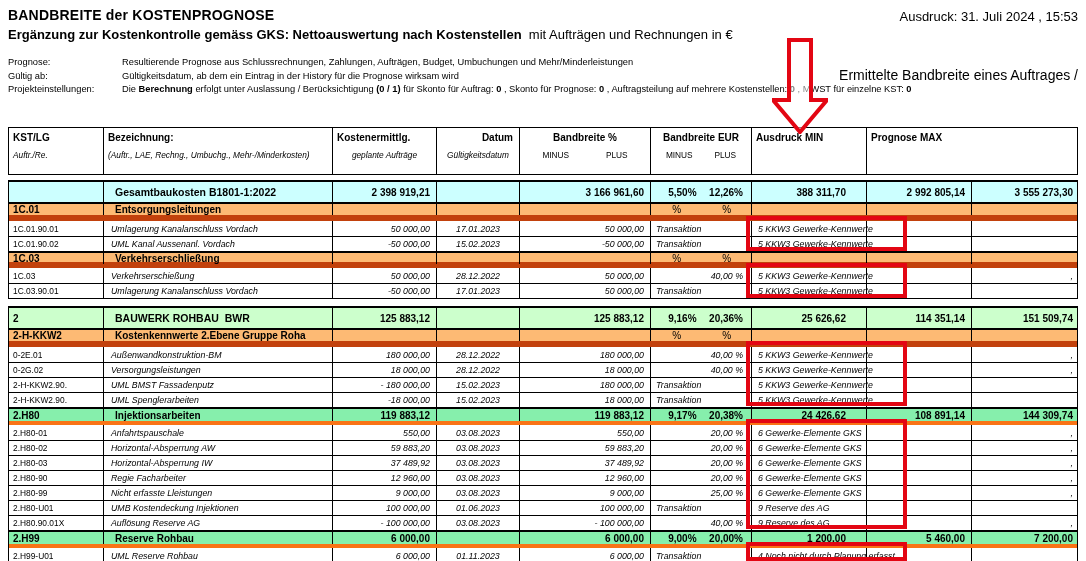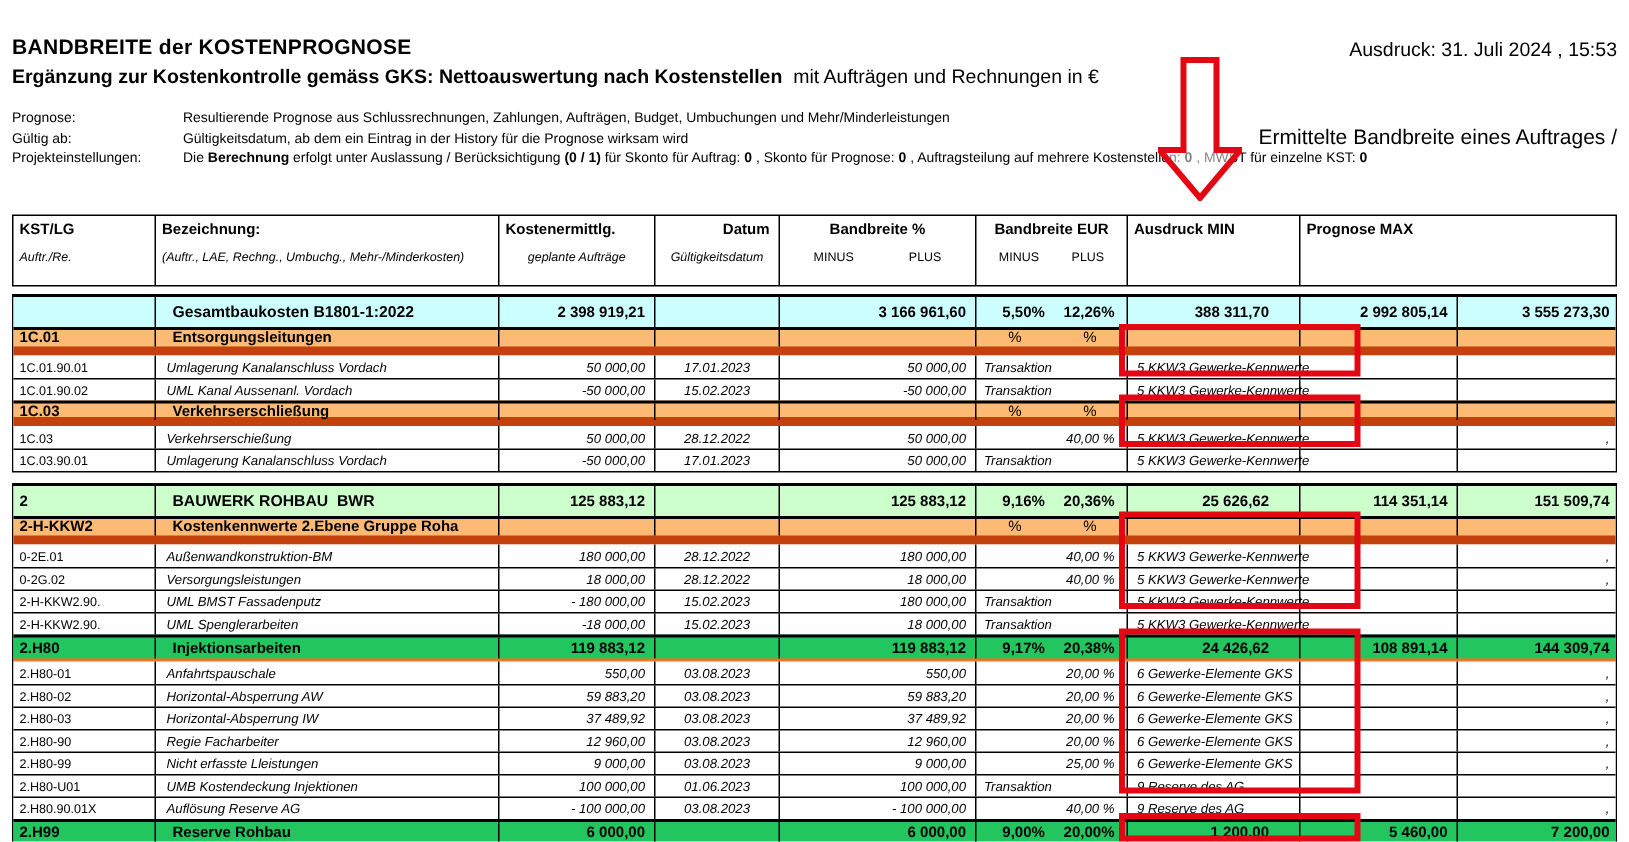--- a/index.html
+++ b/index.html
@@ -1,18 +1,18 @@
 <!DOCTYPE html>
 <html><head>
 <meta charset="utf-8">
 <style>
   *{margin:0;padding:0;box-sizing:border-box}
   html,body{width:1086px;height:561px;background:#fff;overflow:hidden;position:relative;
     font-family:"Liberation Sans","DejaVu Sans",sans-serif;color:#000}
-  .page{position:absolute;left:8px;top:16px;width:1070px;height:494px}
+  .page{position:absolute;left:8px;top:0;width:1070px;height:494px}
 
   
   .title1{position:absolute;top:7px;left:0;font-size:14px;font-weight:bold;letter-spacing:.2px}
   .title2{position:absolute;top:27px;left:0;font-size:13px;white-space:pre}
   .title2 .b{font-weight:bold}
   .printed{position:absolute;top:9px;right:0;font-size:13px}
 
   
   .legend{position:absolute;top:56px;left:0;width:1070px;font-size:9.3px;line-height:13.5px}
   .legend-row{display:flex;white-space:pre}
@@ -31,21 +31,21 @@
   .hsub.split{display:flex;justify-content:space-around;font-style:normal}
   .hc2 .hsub,.hc3 .hsub,.hc4 .hsub{text-align:center}
   .hc3 .hmain{text-align:right;padding-right:2px}
   .hc4 .hmain,.hc5 .hmain,.hc6 .hmain{text-align:center}
 
   .tblock{border:1.5px solid #000;border-top-width:2px;background:#fff}
   .tgap{height:7px}
   .row{border-top:1px solid #000;background:#fff}
   .tblock .row:first-child{border-top:none}
   .row.group{border-top:2px solid #000;border-bottom:6px solid #c2410c;background:#fdba74}
-  .row.subtotal{border-top:2px solid #000;border-bottom:2px solid #f97316;background:#22c55e}
+  .row.subtotal{border-top:2px solid #000;border-bottom:4px solid #f97316;background:#86efac}
   .row.total{border-bottom:2px solid #000}
   .row.group+.row,.row.subtotal+.row,.row.total+.row{border-top:none}
   .bg-cyan{background:#ccffff}
   .bg-green{background:#ccffcc}
 
   .row.total{height:22px;font-weight:bold;font-size:10px}
   .row.group{height:17px;font-size:10px}
   .row.subtotal{height:18px;font-weight:bold;font-size:10px}
   .row.detail{height:15px;font-size:8.8px;font-style:italic}
   .row.detail .c-kst{font-style:normal;font-size:8.4px}

